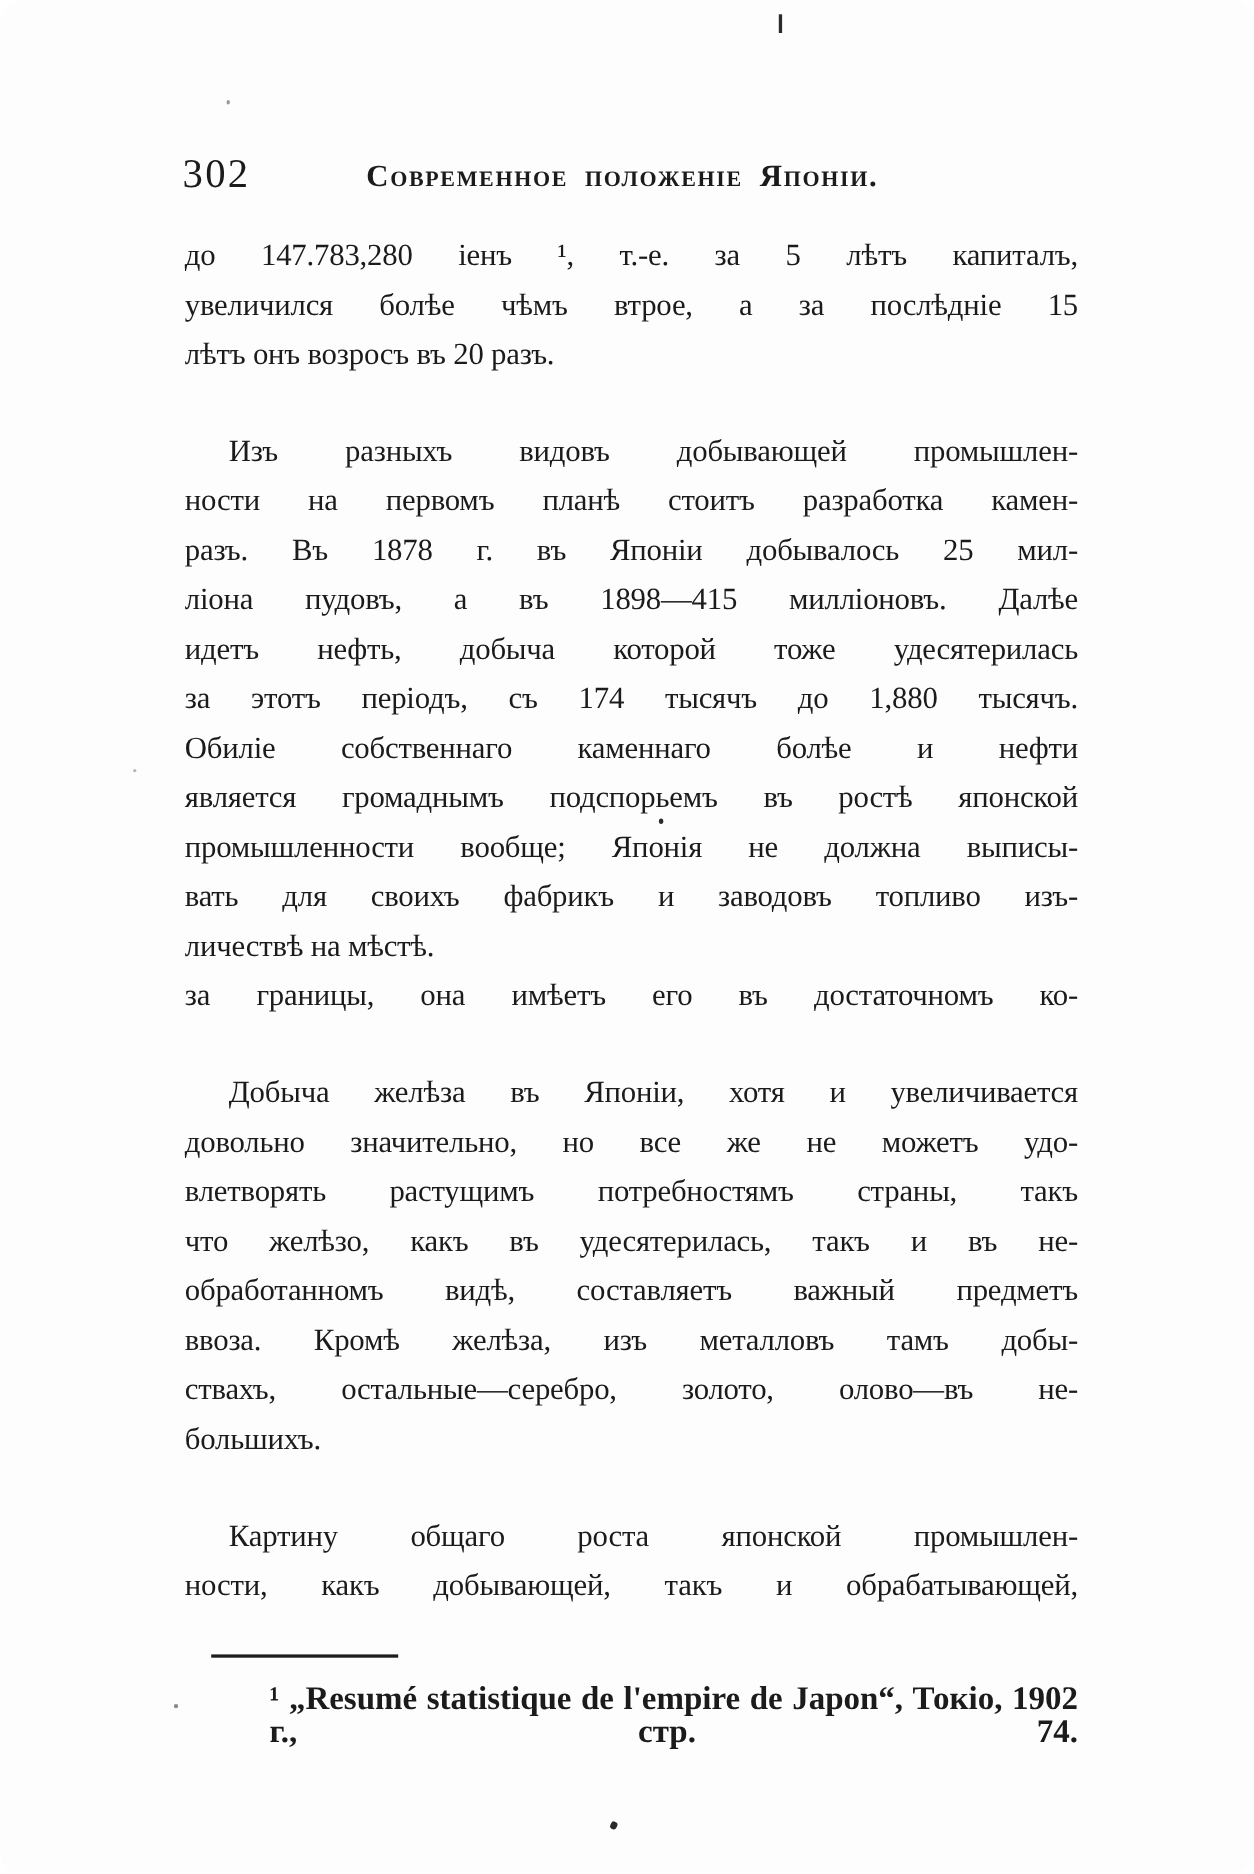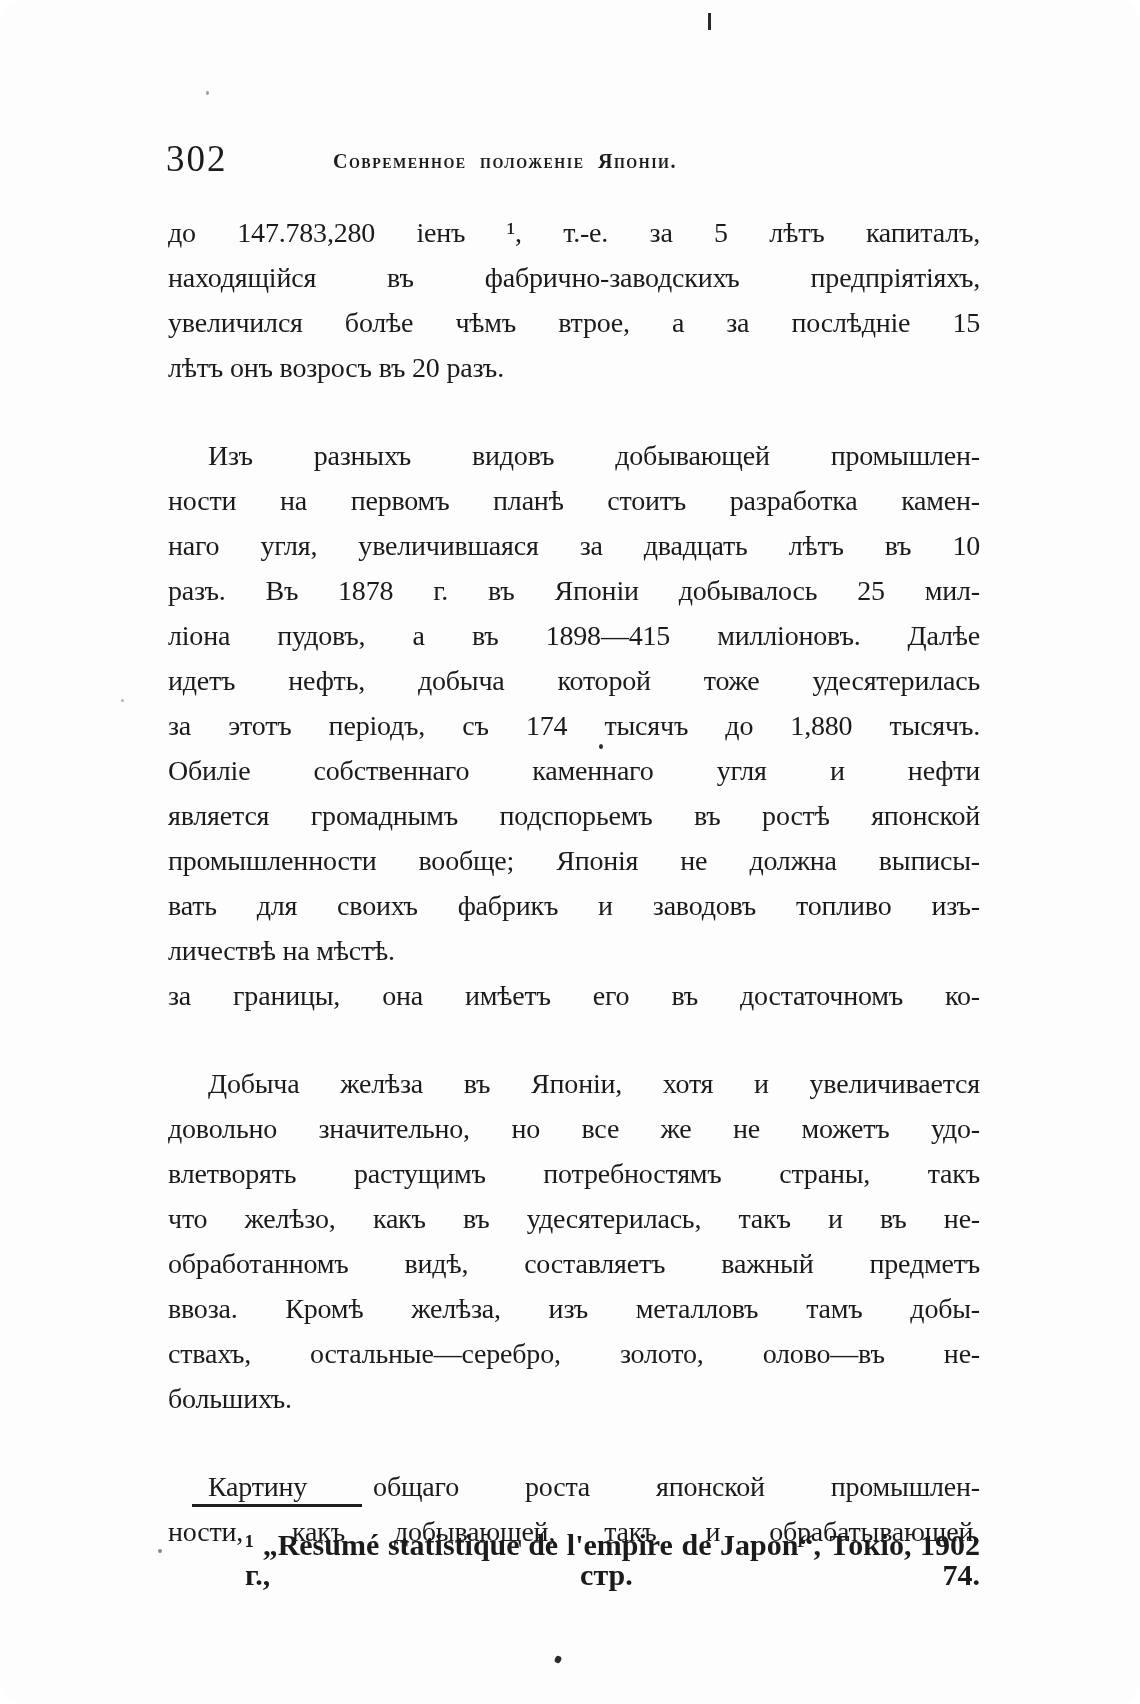--- a/index.html
+++ b/index.html
@@ -23,21 +23,21 @@
     top: 140px;
     font-size: 37px;
     line-height: 37px;
     letter-spacing: 2px;
     font-weight: 500;
   }
   .runhead {
     position: absolute;
     left: 333px;
     top: 146px;
-    font-size: 20px;
+    font-size: 28px;
     line-height: 30px;
     font-variant-caps: small-caps;
     font-weight: bold;
     letter-spacing: 1.5px;
     word-spacing: 7px;
     white-space: nowrap;
   }
   .textblock {
     position: absolute;
     left: 168px;
@@ -93,31 +93,29 @@
   <span class="speck speck-mid"></span>
   <span class="speck speck-fn"></span>
   <span class="speck speck-bot"></span>
 
   <div class="pagenum">302</div>
 
   <div class="runhead">Современное положеніе Японіи.</div>
 
   <div class="textblock">
       <div class="line">до 147.783,280 іенъ ¹, т.-е. за 5 лѣтъ капиталъ,</div>
-      <div class="line">находящійся въ фабрично-заводскихъ предпріятіяхъ,</div>
       <div class="line">увеличился болѣе чѣмъ втрое, а за послѣдніе 15</div>
       <div class="line end">лѣтъ онъ возросъ въ 20 разъ.</div>
       <div class="line indent">Изъ разныхъ видовъ добывающей промышлен-</div>
       <div class="line">ности на первомъ планѣ стоитъ разработка камен-</div>
-      <div class="line">наго угля, увеличившаяся за двадцать лѣтъ въ 10</div>
       <div class="line">разъ. Въ 1878 г. въ Японіи добывалось 25 мил-</div>
       <div class="line">ліона пудовъ, а въ 1898—415 милліоновъ. Далѣе</div>
       <div class="line">идетъ нефть, добыча которой тоже удесятерилась</div>
       <div class="line">за этотъ періодъ, съ 174 тысячъ до 1,880 тысячъ.</div>
-      <div class="line">Обиліе собственнаго каменнаго угля и нефти</div>
+      <div class="line">Обиліе собственнаго каменнаго болѣе и нефти</div>
       <div class="line">является громаднымъ подспорьемъ въ ростѣ японской</div>
       <div class="line">промышленности вообще; Японія не должна выписы-</div>
       <div class="line">вать для своихъ фабрикъ и заводовъ топливо изъ-</div>
       <div class="line end">личествѣ на мѣстѣ.</div>
       <div class="line">за границы, она имѣетъ его въ достаточномъ ко-</div>
       <div class="line indent">Добыча желѣза въ Японіи, хотя и увеличивается</div>
       <div class="line">довольно значительно, но все же не можетъ удо-</div>
       <div class="line">влетворять растущимъ потребностямъ страны, такъ</div>
       <div class="line">что желѣзо, какъ въ удесятерилась, такъ и въ не-</div>
       <div class="line">обработанномъ видѣ, составляетъ важный предметъ</div>

